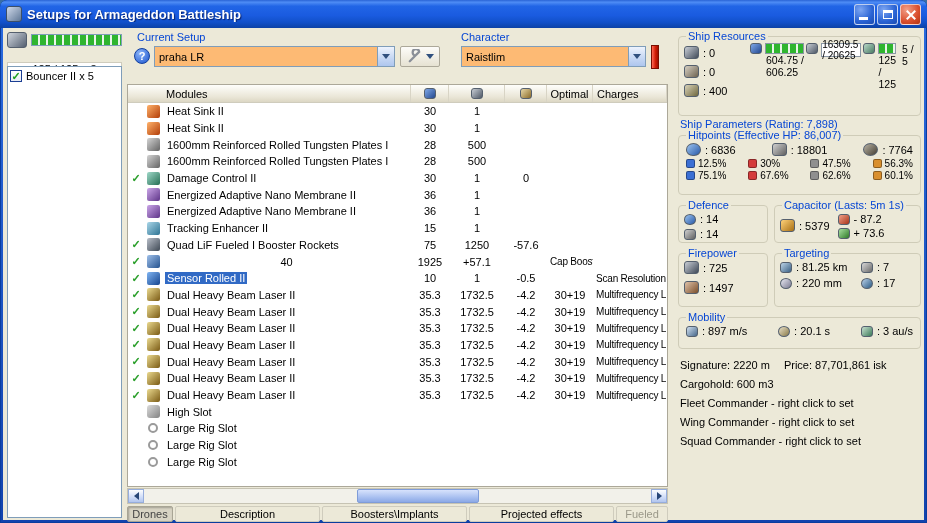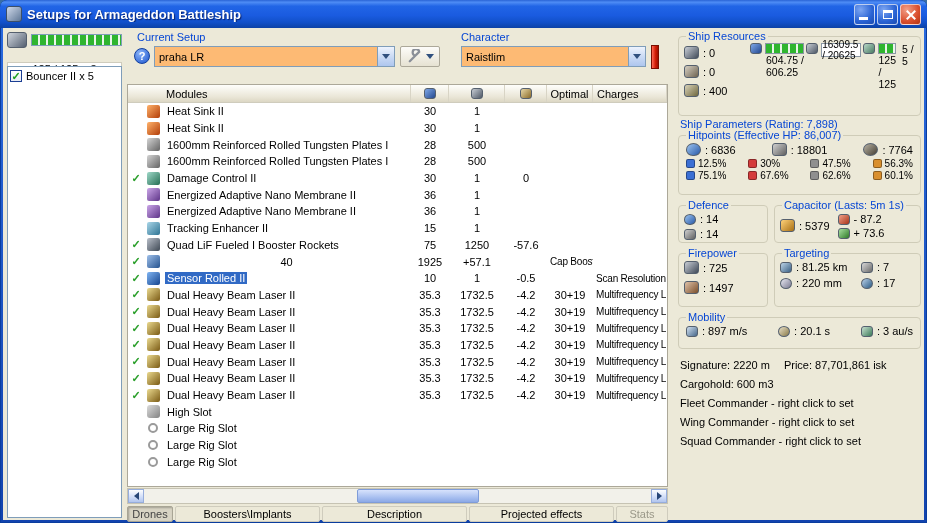--- a/index.html
+++ b/index.html
@@ -489,24 +489,24 @@
       <div class="strack">
           <div class="sthumb"></div>
         </div>
       <div class="sbtn">
           <i class="tri-r"></i>
         </div>
     </div>
 
     <div class="tabs">
       <div class="tab pressed">Drones</div>
+      <div class="tab">Description</div>
       <div class="tab">Boosters\Implants</div>
-      <div class="tab">Description</div>
       <div class="tab">Projected effects</div>
-      <div class="tab disabled">Stats</div>
+      <div class="tab disabled">Fueled</div>
     </div>
 
     <div class="rightcol">
 
       <fieldset class="grp" style="left:0; right:1px; top:2px; height:86px;">
         <legend>Ship Resources</legend>
         <div class="sr-flex">
           <div class="sr-left">
             <div class="pv">
                 <i class="ig turret-hardpoints-icon"></i>

